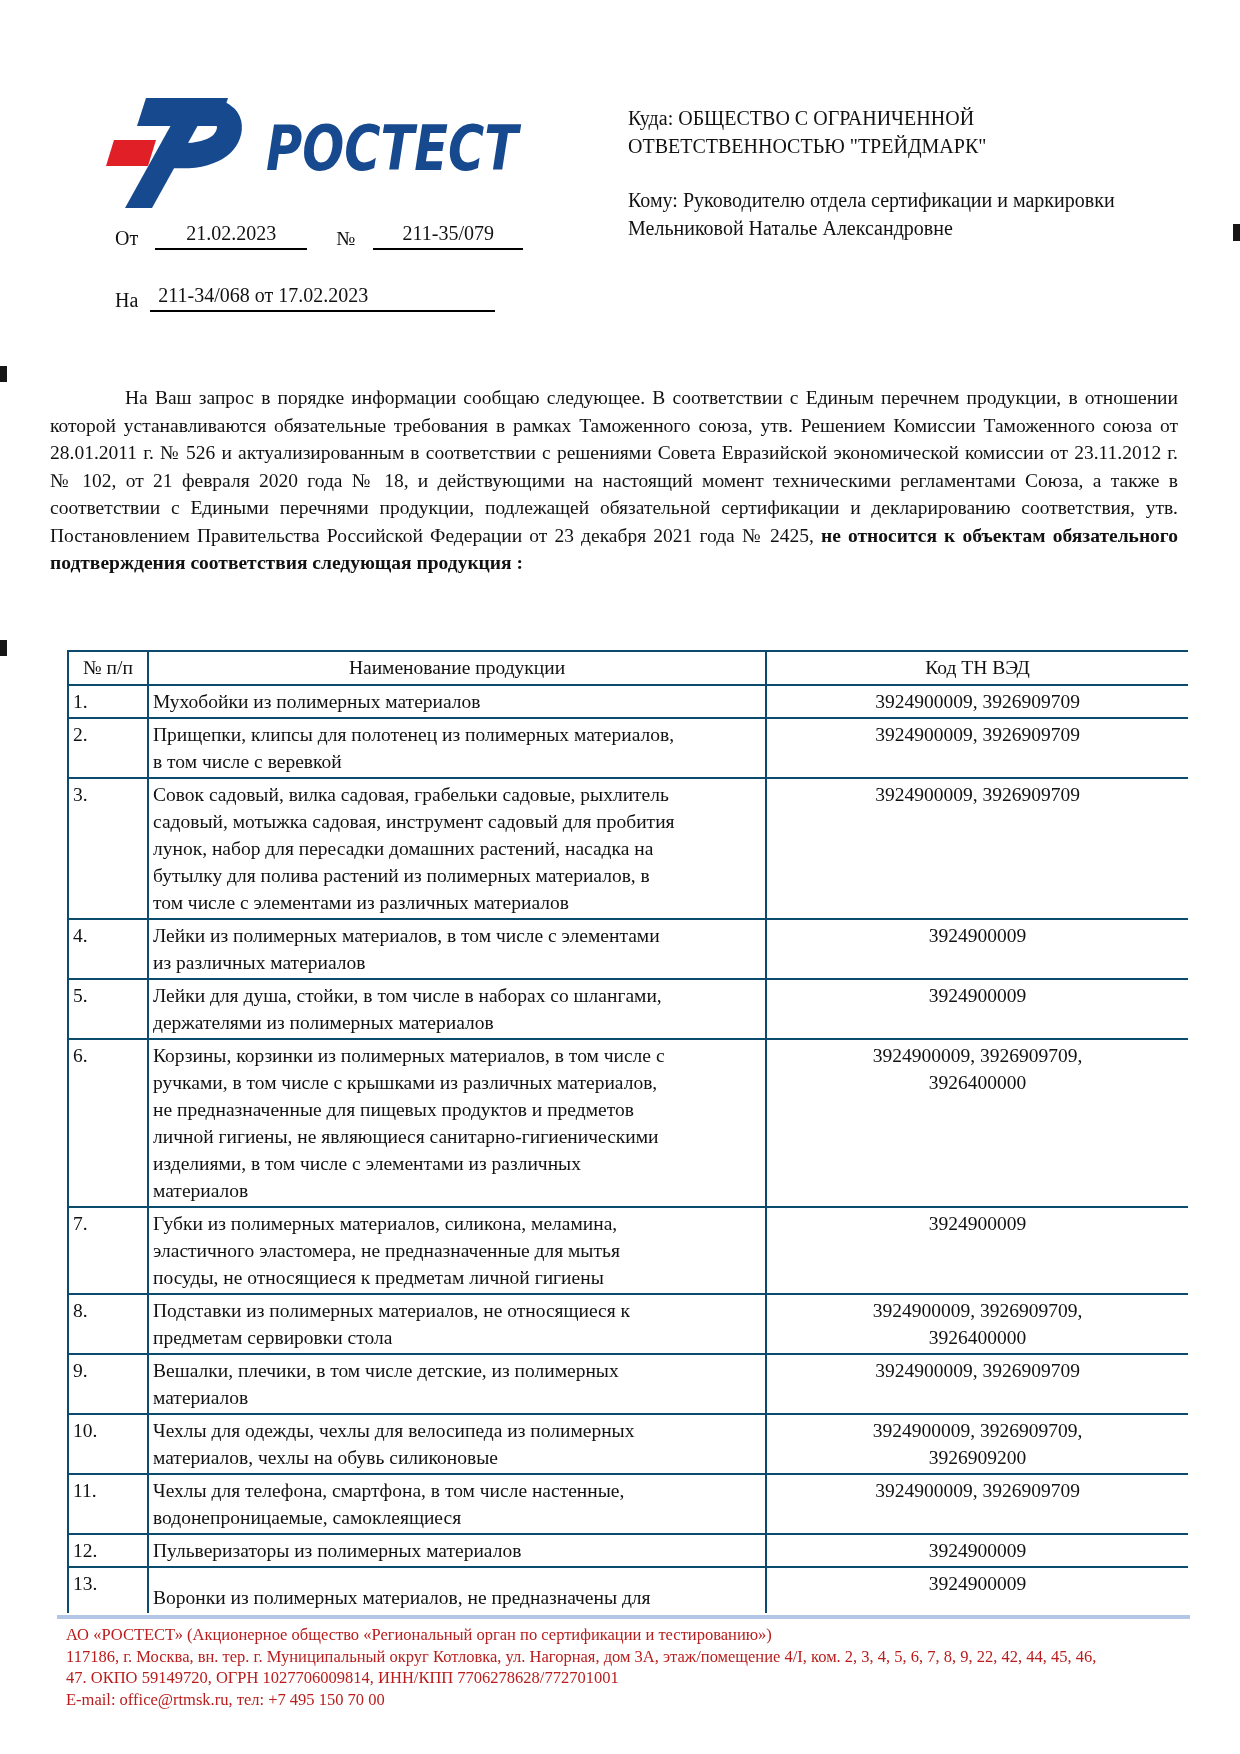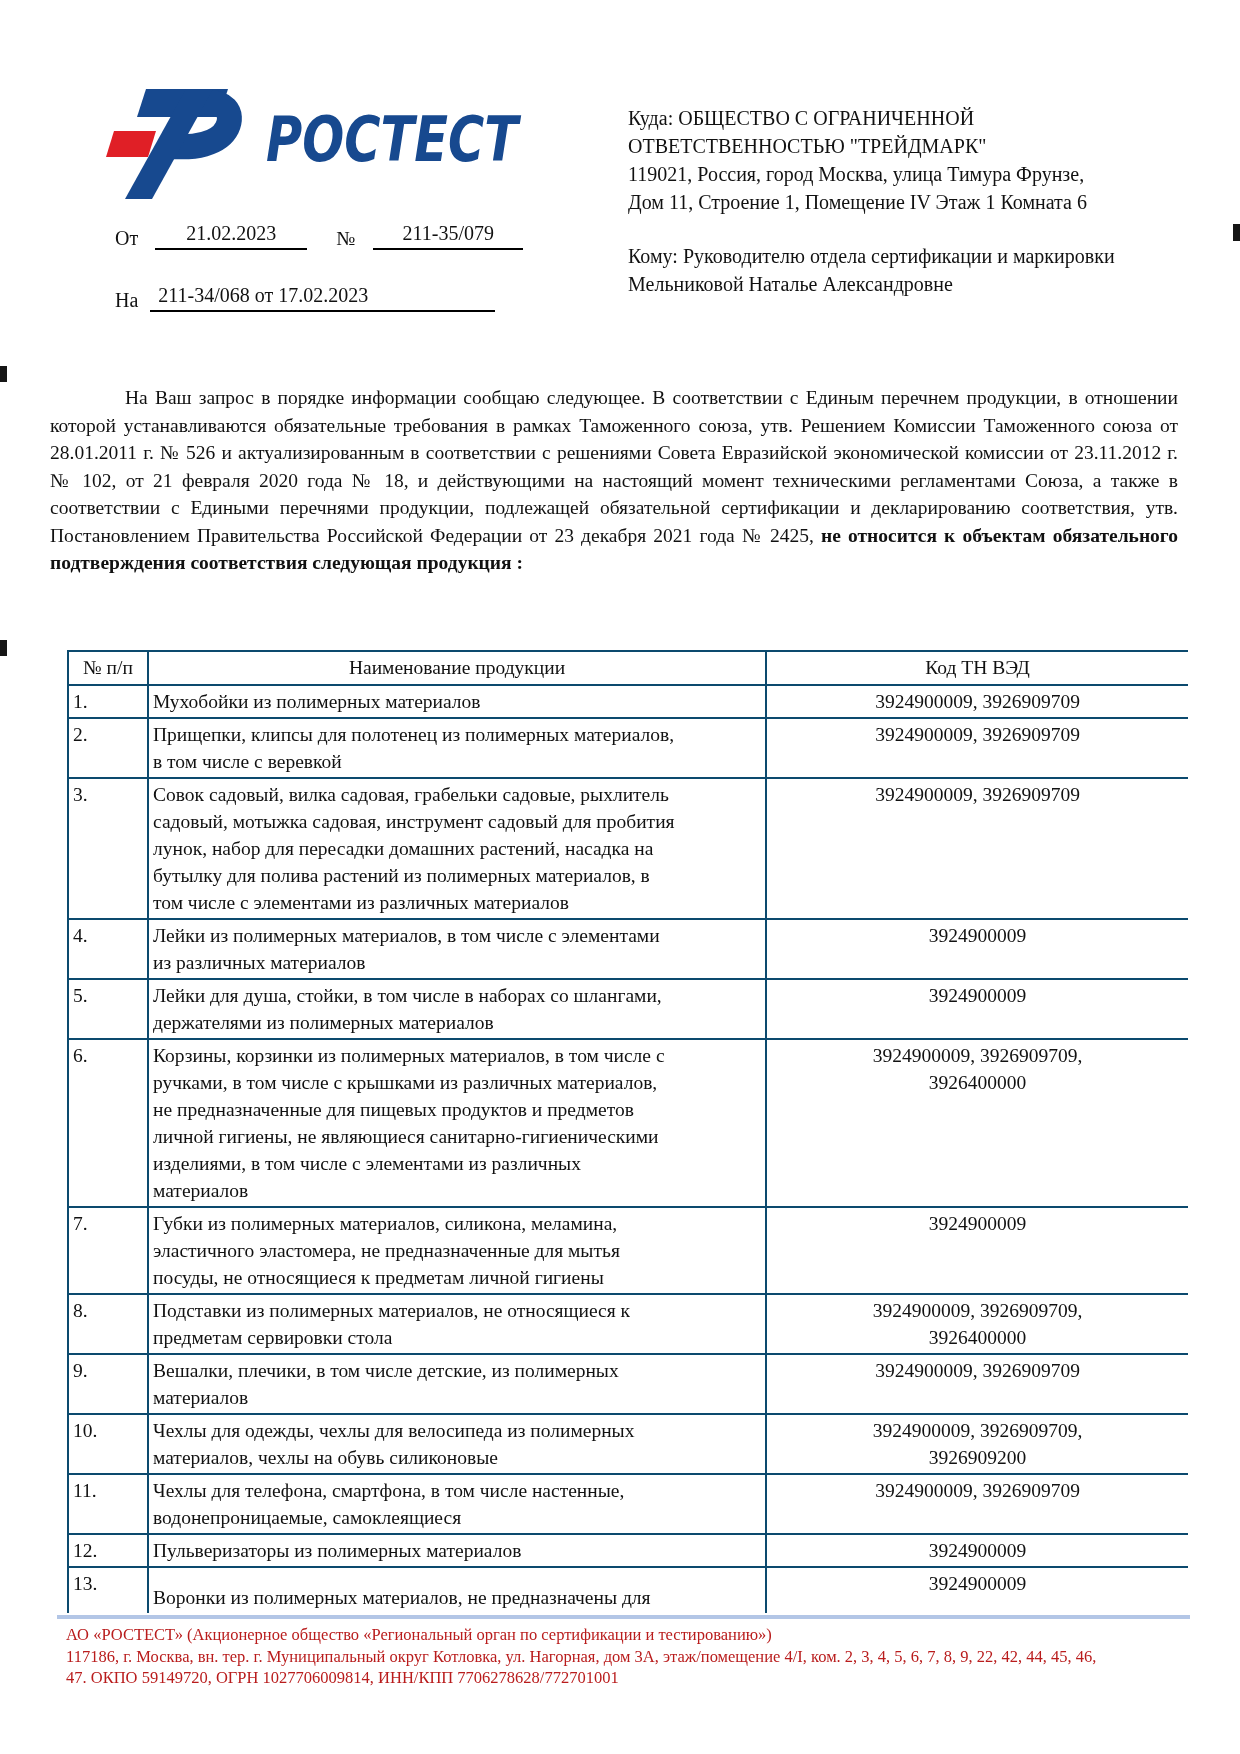--- a/index.html
+++ b/index.html
@@ -6,21 +6,21 @@
   .page{
     position:relative;
     width:1240px;height:1754px;
     background:#ffffff;
     font-family:"Liberation Serif", serif;
     color:#111;
     overflow:hidden;
     margin:0 auto;
   }
   
-  .logo{position:absolute;left:106px;top:79px;width:420px;height:126px;text-decoration:underline;}
+  .logo{position:absolute;left:106px;top:88px;width:420px;height:126px;text-decoration:underline;}
   
   .ref-row{position:absolute;left:115px;font-size:20px;}
   .ref-row .lbl{display:inline-block;}
   .u{display:inline-block;border-bottom:2px solid #000;height:26px;vertical-align:bottom;}
   .u.center{text-align:center;}
   
   .recipient{position:absolute;left:628px;top:104px;width:488px;font-size:20px;line-height:28px;}
   .recipient .gap{height:26px;}
   
   .body-par{
@@ -82,21 +82,20 @@
     <span class="lbl" style="margin-left:24px;">№</span>
     <span class="u center" style="width:150px;margin-left:13px;">211-35/079</span>
   </div>
   <div class="ref-row" style="top:284px;">
     <span class="lbl">На</span>
     <span class="u" style="width:337px;margin-left:7px;padding-left:8px;">211-34/068 от 17.02.2023</span>
   </div>
 
   <div class="recipient">
     <div>Куда:  ОБЩЕСТВО С ОГРАНИЧЕННОЙ ОТВЕТСТВЕННОСТЬЮ "ТРЕЙДМАРК"</div>
-    <div>119021, Россия, город Москва, улица Тимура Фрунзе, Дом 11, Строение 1, Помещение IV Этаж 1 Комната 6</div>
     <div class="gap"></div>
     <div>Кому:  Руководителю  отдела сертификации и маркировки</div>
     <div>Мельниковой Наталье Александровне</div>
   </div>
 
   <div class="body-par">
     <span>На Ваш запрос в порядке информации сообщаю следующее. В соответствии с Единым перечнем продукции, в отношении которой устанавливаются обязательные требования в рамках Таможенного союза, утв. Решением Комиссии Таможенного союза от 28.01.2011 г. № 526 и актуализированным в соответствии с решениями Совета Евразийской экономической комиссии от 23.11.2012 г. № 102, от 21 февраля 2020 года № 18, и действующими на настоящий момент техническими регламентами Союза, а также в соответствии с Едиными перечнями продукции, подлежащей обязательной сертификации и декларированию соответствия, утв. Постановлением Правительства Российской Федерации от 23 декабря 2021 года № 2425, </span><b>не относится к объектам обязательного подтверждения соответствия следующая продукция :</b>
   </div>
 
   <div class="table-wrap">
@@ -202,15 +201,16 @@
           </tr>
         </tbody>
     </table>
   </div>
 
   <div class="footer-rule"></div>
   <div class="footer" style="color:#b91c1c;">
     <div>АО «РОСТЕСТ»  (Акционерное общество «Региональный орган по сертификации и тестированию»)</div>
     <div>117186, г. Москва, вн. тер. г. Муниципальный округ Котловка, ул. Нагорная, дом 3А, этаж/помещение 4/I, ком. 2, 3, 4, 5, 6, 7, 8, 9, 22, 42, 44, 45, 46,</div>
     <div>47. ОКПО 59149720, ОГРН 1027706009814, ИНН/КПП 7706278628/772701001</div>
+    <div>E-mail: office@rtmsk.ru,  тел: +7 495 150 70 00</div>
   </div>
 
 </div>
 
 </body></html>

